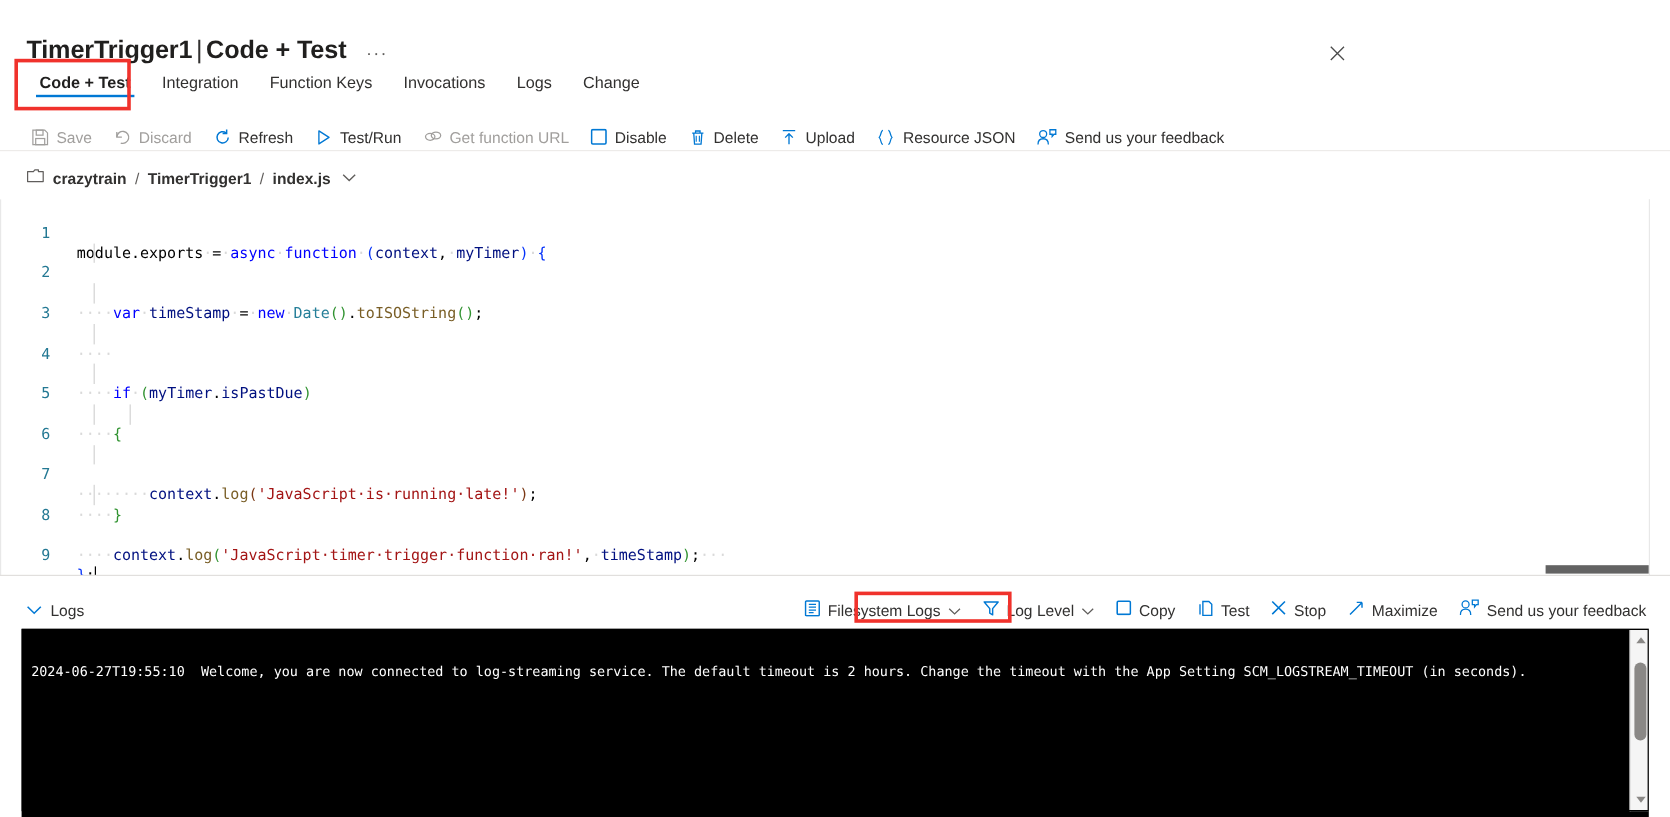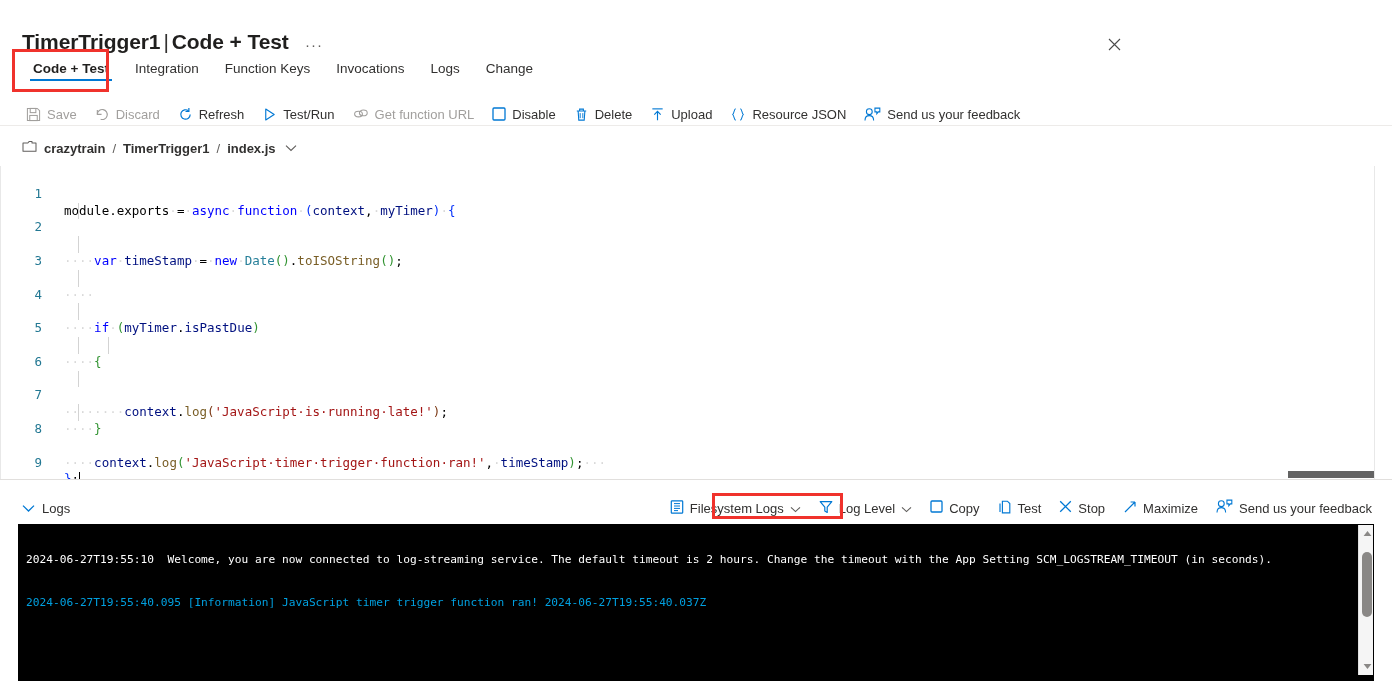--- a/index.html
+++ b/index.html
@@ -486,21 +486,20 @@
         <span>Send us your feedback</span>
       </div>
 
     </div>
   </div>
   <div class="redbox" id="filesystem-redbox"></div>
 
   <div class="console">
     <div class="console-inner">
       <div class="lgw">2024-06-27T19:55:10  Welcome, you are now connected to log-streaming service. The default timeout is 2 hours. Change the timeout with the App Setting SCM_LOGSTREAM_TIMEOUT (in seconds).</div>
-      <div class="lg">2024-06-27T19:55:40.095 [Information] JavaScript timer trigger function ran! 2024-06-27T19:55:40.037Z</div>
       
       
       
       
       
       
       
       
     </div>
     <div class="console-vscroll">

